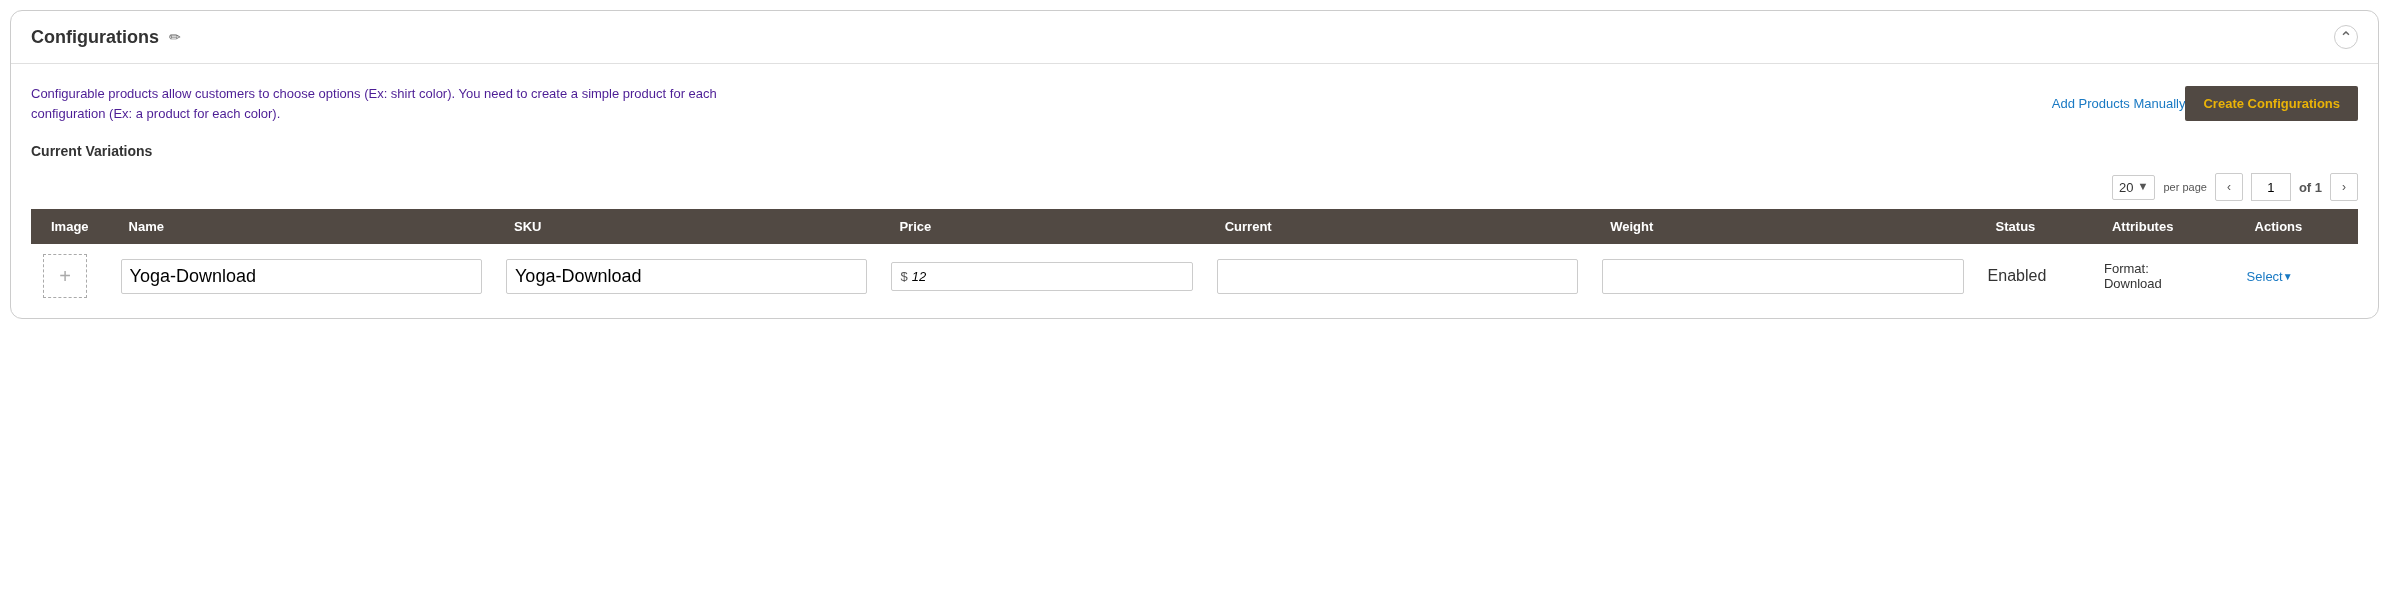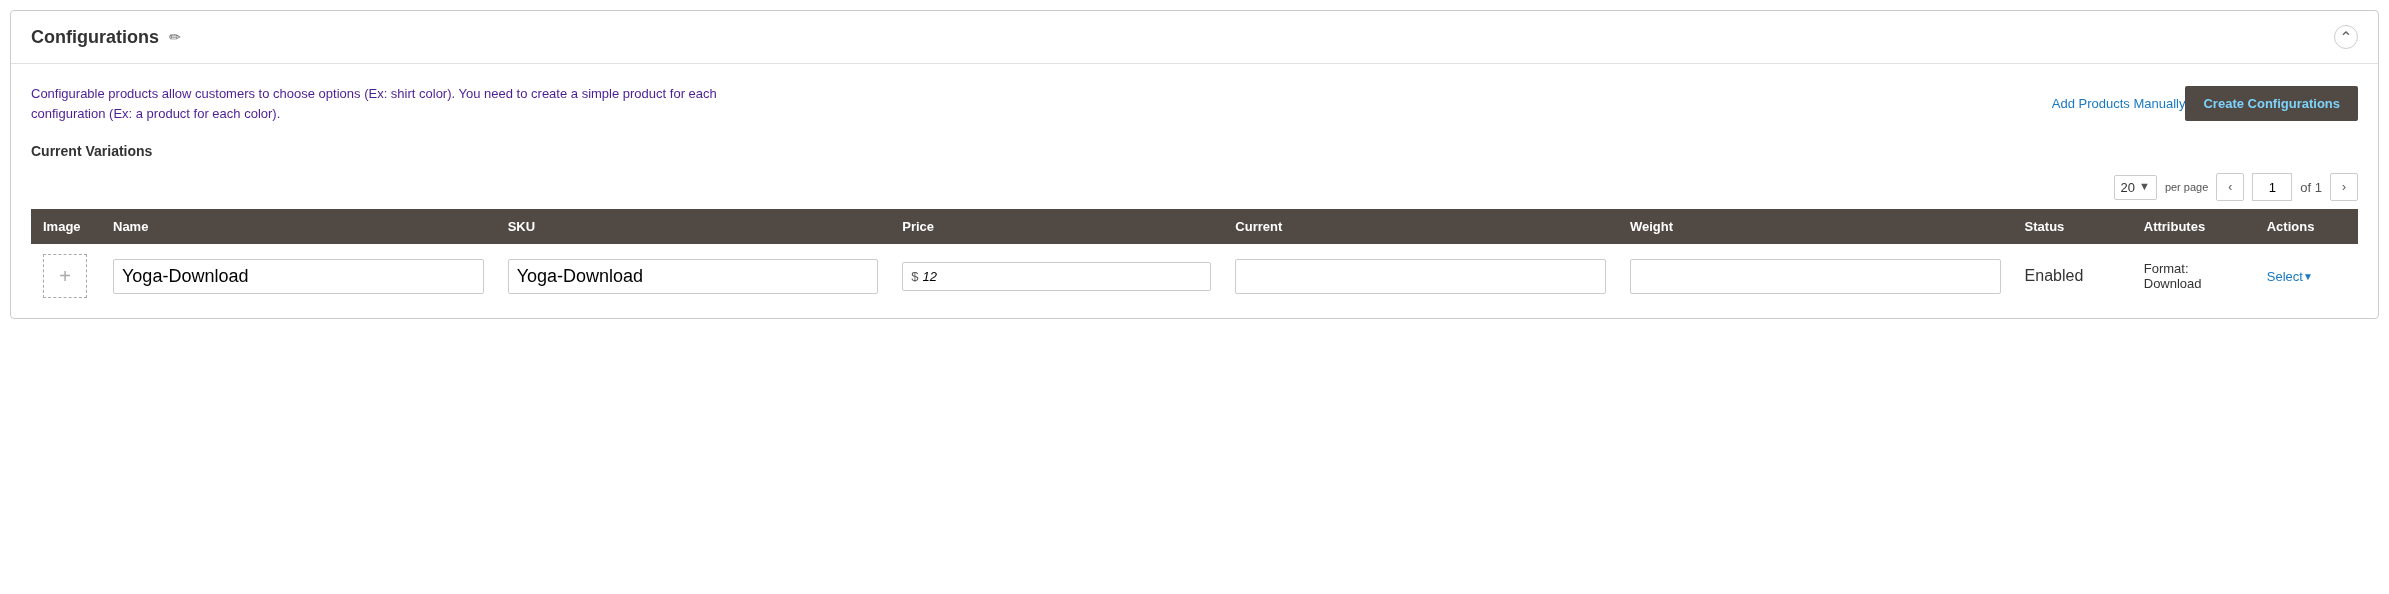--- a/index.html
+++ b/index.html
@@ -5,21 +5,21 @@
     * { box-sizing: border-box; margin: 0; padding: 0; }
     body {
       font-family: 'Helvetica Neue', Arial, sans-serif;
       font-size: 13px;
       background: #fff;
       color: #333;
     }
 
     .panel {
       border: 1px solid #ccc;
-      border-radius: 4px;
+      border-radius: 12px;
       margin: 10px;
       background: #fff;
     }
 
     .panel-header {
       display: flex;
       align-items: center;
       justify-content: space-between;
       padding: 14px 20px;
       border-bottom: 1px solid #e0e0e0;
@@ -85,21 +85,21 @@
       color: #1979c3;
       background: none;
       border: none;
       cursor: pointer;
       font-size: 13px;
       text-decoration: none;
     }
 
     .primary-button {
       background: #514943;
-      color: #7dd3fc;
+      color: #eab308;
       border: none;
       padding: 10px 18px;
       font-size: 13px;
       font-weight: 600;
       cursor: pointer;
       border-radius: 2px;
     }
 
     .section-title {
       font-size: 14px;
@@ -150,32 +150,33 @@
       width: 40px;
       height: 28px;
       border: 1px solid #ccc;
       text-align: center;
       font-size: 13px;
     }
 
     .page-of-text {
       font-size: 13px;
       color: #555;
+      font-weight: bold;
     }
 
     .variations-table {
       width: 100%;
       border-collapse: collapse;
     }
 
     .variations-table th {
       background: #514943;
       color: #fff;
       text-align: left;
-      padding: 10px 12px;
+      padding: 10px 20px;
       font-size: 13px;
       font-weight: 600;
     }
 
     .variations-table td {
       padding: 10px 12px;
       border-bottom: 1px solid #e8e8e8;
       vertical-align: middle;
     }
 

